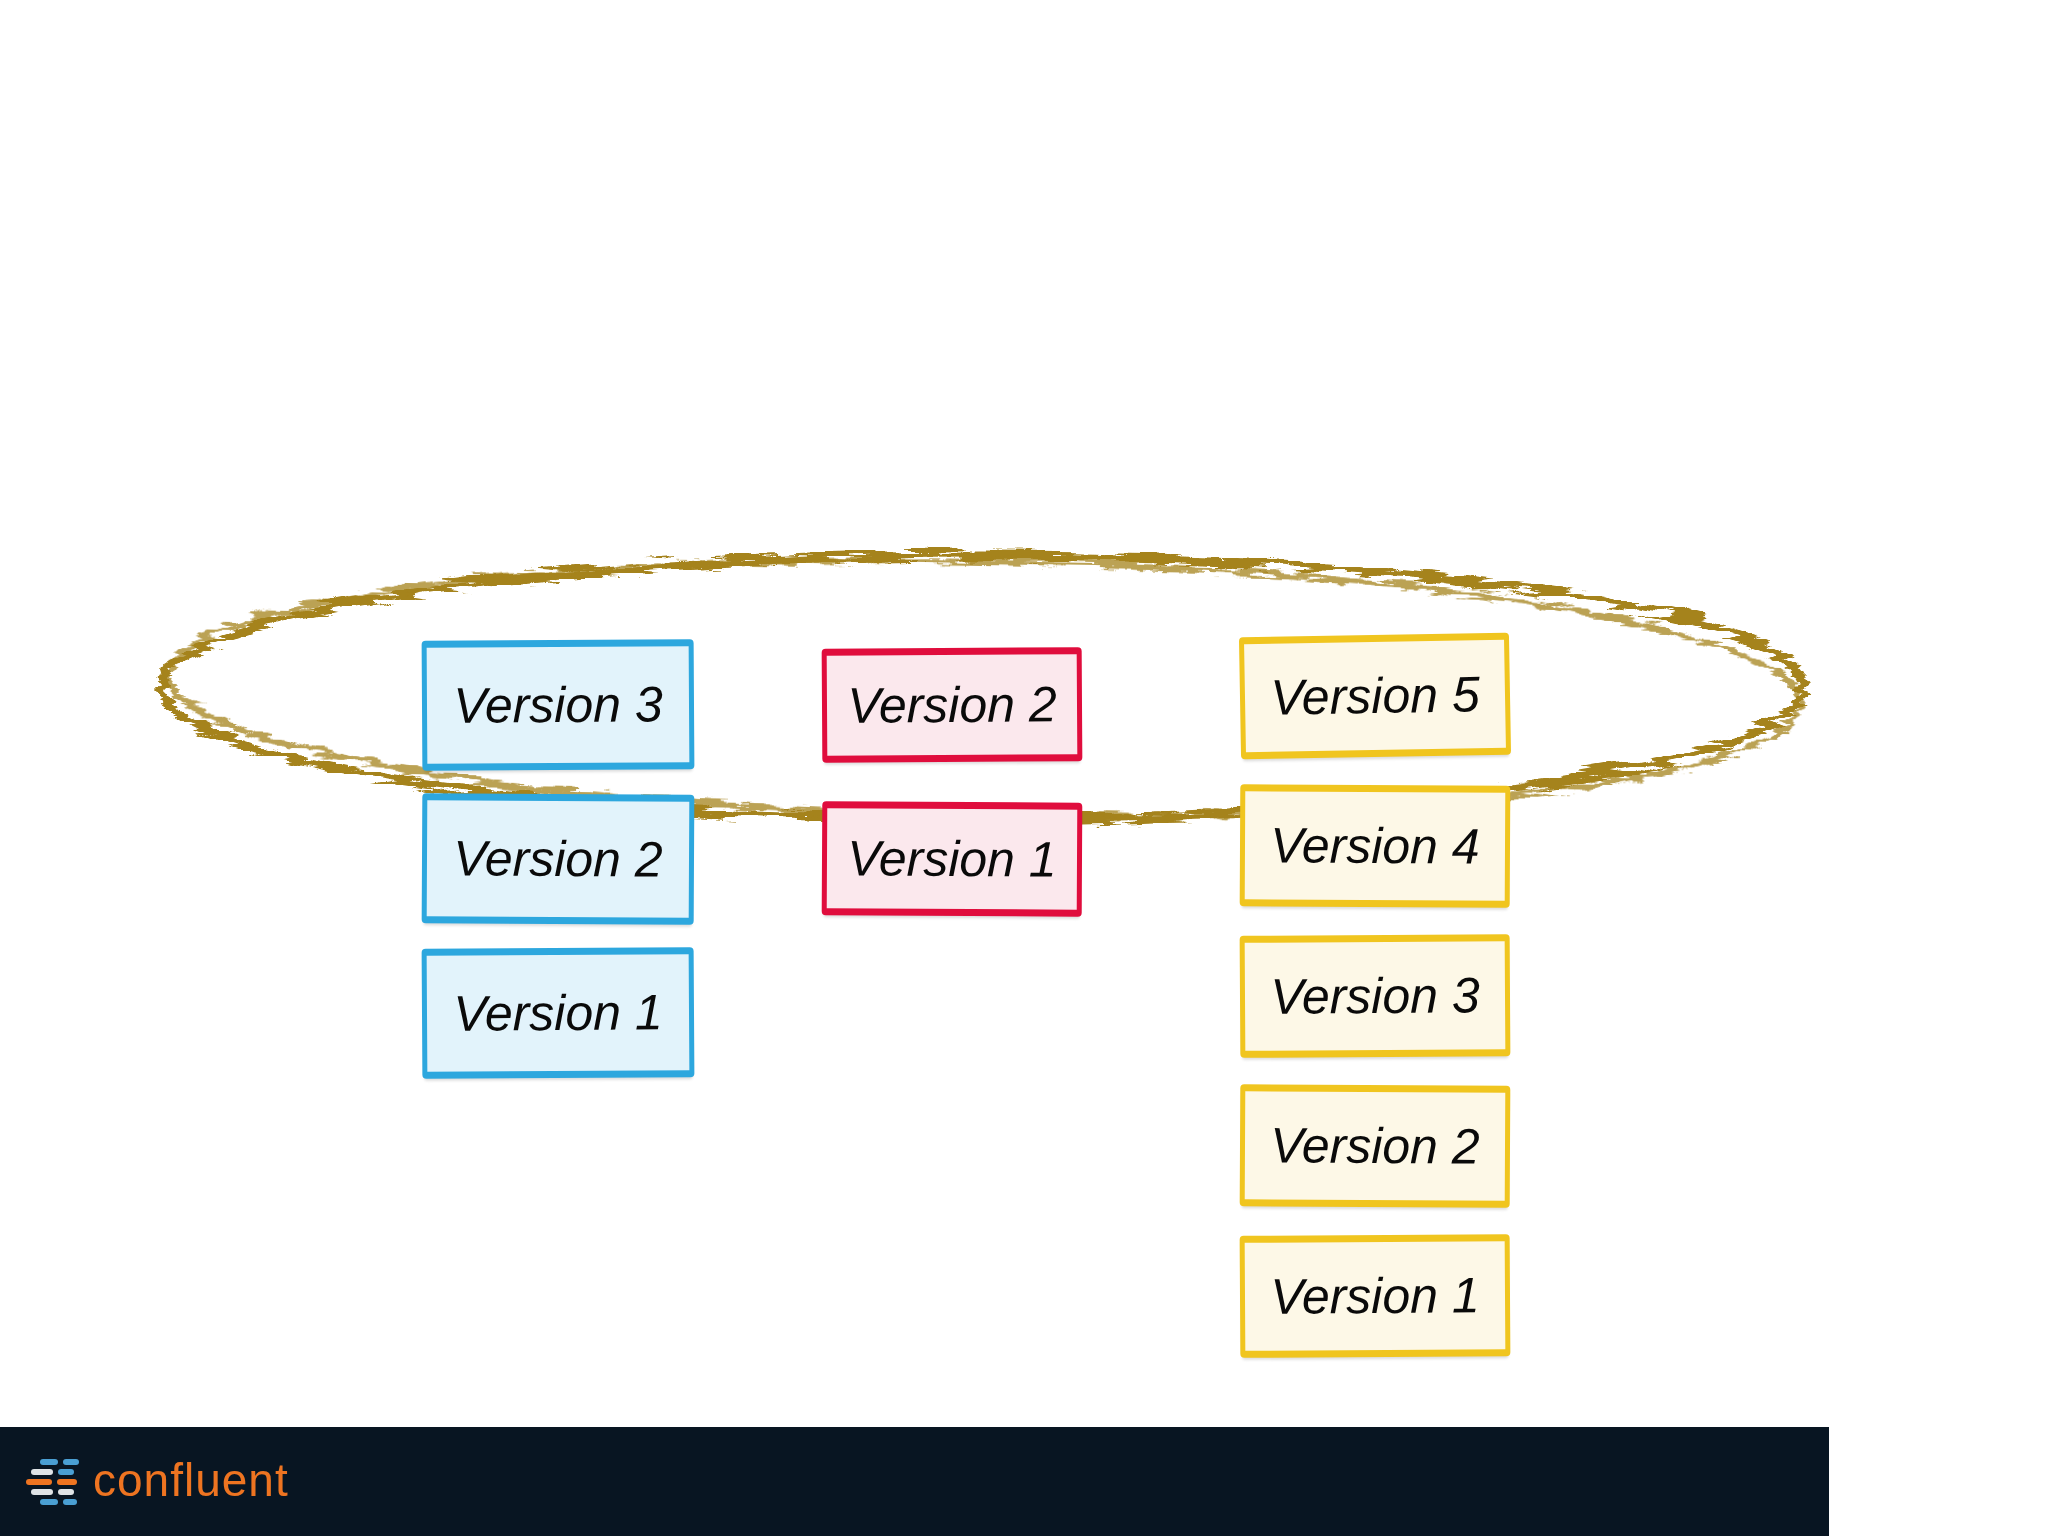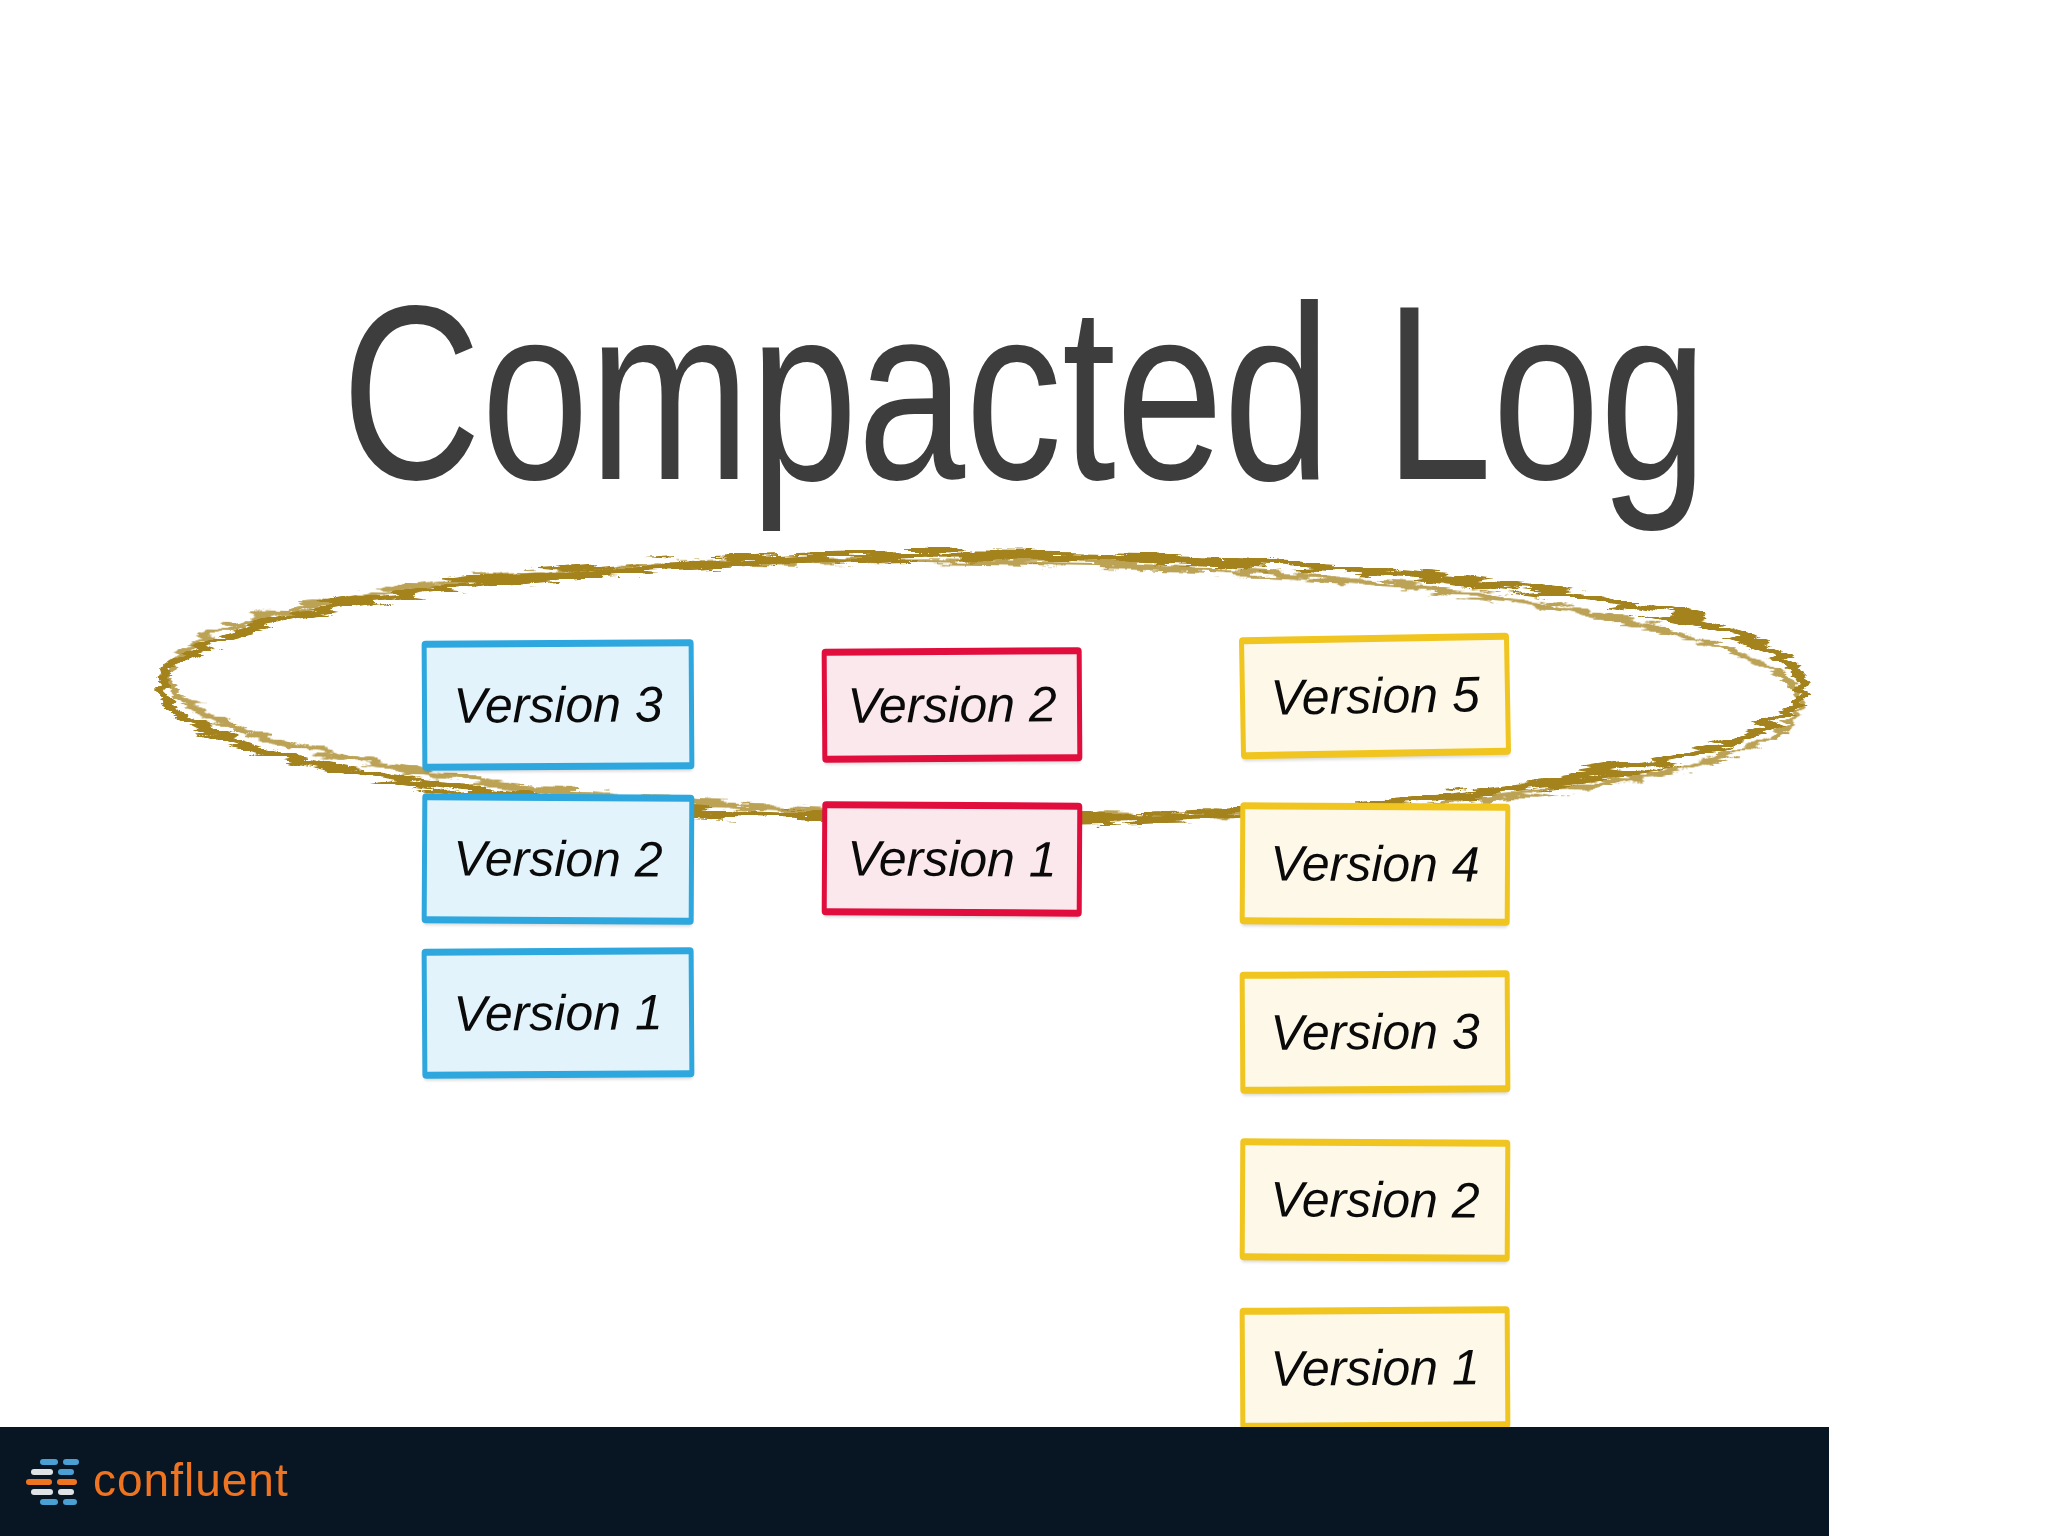--- a/index.html
+++ b/index.html
@@ -25,21 +25,21 @@
     font-weight:400;color:var(--tc,#3d3d3d);
     white-space:nowrap;
   }
   
   .ellipse-svg{position:absolute;left:140px;top:528px;width:1680px;height:312px;overflow:visible;}
   .ellipse-svg ellipse{fill:none;stroke:var(--ec,#a5831e);}
   
   .col{position:absolute;display:flex;flex-direction:column;font-style:italic;}
   .col-blue  {left:422px; top:640px; gap:24px;}
   .col-red   {left:822px; top:648px; gap:40px;}
-  .col-yellow{left:1240px;top:635px; gap:46px;}
+  .col-yellow{left:1240px;top:635px; gap:28px;}
   .vbox{
     display:flex;align-items:center;justify-content:center;
     background:var(--fc,#eee);
     border:5px solid var(--bc,#999);
     border-top-width:7px;border-bottom-width:7px;
     border-radius:4px;
     box-shadow:0 4px 3px -2px rgba(0,0,0,.14);
     font-size:50px;color:#0a0a0a;line-height:1;
     box-sizing:border-box;
   }
@@ -67,23 +67,20 @@
   .logo-text{
     font-size:46px;font-weight:500;letter-spacing:1px;
     color:var(--lo,#ee7421);line-height:1;padding-bottom:4px;
   }
 </style>
 </head>
 <body>
 
 <div class="slide" style="--tc: #3d3d3d;">
 
-  <h1 class="title">
-    <span>Compacted Log</span>
-  </h1>
 
   <svg class="ellipse-svg" viewBox="0 0 1680 312" style="--ec: #a5831e;">
     <defs>
       <filter id="rough" x="-8%" y="-25%" width="116%" height="150%">
         <feTurbulence type="turbulence" baseFrequency="0.012 0.09" numOctaves="4" seed="3" result="t"></feTurbulence>
         <feDisplacementMap in="SourceGraphic" in2="t" scale="18" xChannelSelector="R" yChannelSelector="G"></feDisplacementMap>
       </filter>
       <filter id="rough2" x="-8%" y="-25%" width="116%" height="150%">
         <feTurbulence type="turbulence" baseFrequency="0.02 0.12" numOctaves="3" seed="8" result="t2"></feTurbulence>
         <feDisplacementMap in="SourceGraphic" in2="t2" scale="14" xChannelSelector="R" yChannelSelector="G"></feDisplacementMap>

